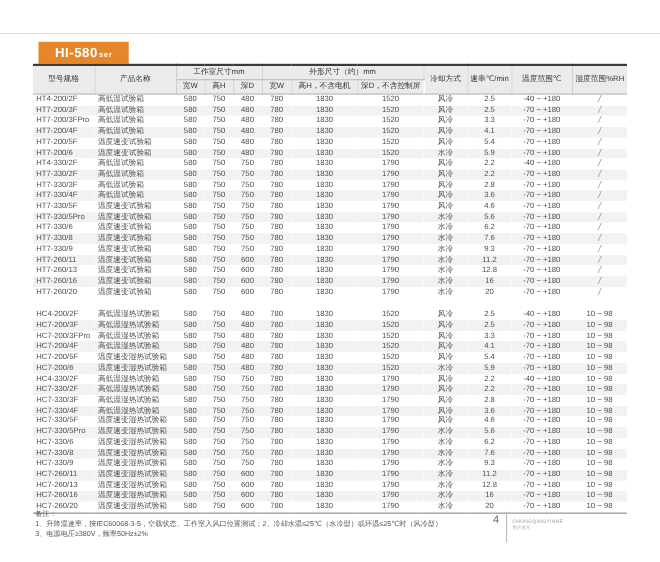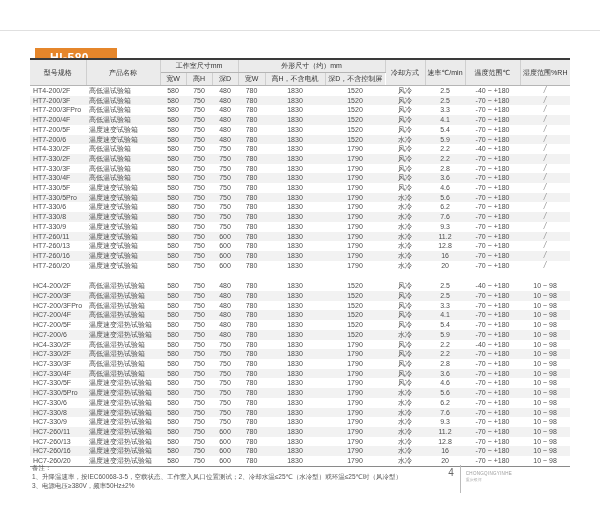--- a/index.html
+++ b/index.html
@@ -4,21 +4,21 @@
 <style>
   html,body{margin:0;padding:0;}
   body{
     width:600px;height:511px;position:relative;background:#ffffff;
     font-family:"Liberation Sans","DejaVu Sans",sans-serif;
     color:#4a4a4a;-webkit-font-smoothing:antialiased;
   }
   .page-top-rule{position:absolute;left:0;top:30px;width:600px;height:1px;background:#e0e0e0;}
   
   .banner{
-    position:absolute;left:35px;top:48px;width:82px;height:20px;
+    position:absolute;left:35px;top:38px;width:82px;height:20px;
     background:#E5862B;color:#ffffff;display:flex;align-items:center;justify-content:center;
     font-weight:bold;letter-spacing:.5px;
   }
   .banner .big{font-size:12px;}
   .banner .small{font-size:7px;margin-left:1px;margin-top:4px;font-weight:bold;}
   
   .spec-table-wrap{position:absolute;left:30px;top:58px;width:540px;}
   table.spec{
     width:540px;border-collapse:collapse;table-layout:fixed;
     border-top:2px solid #3a3a3a;border-bottom:1px solid #8a8a8a;

